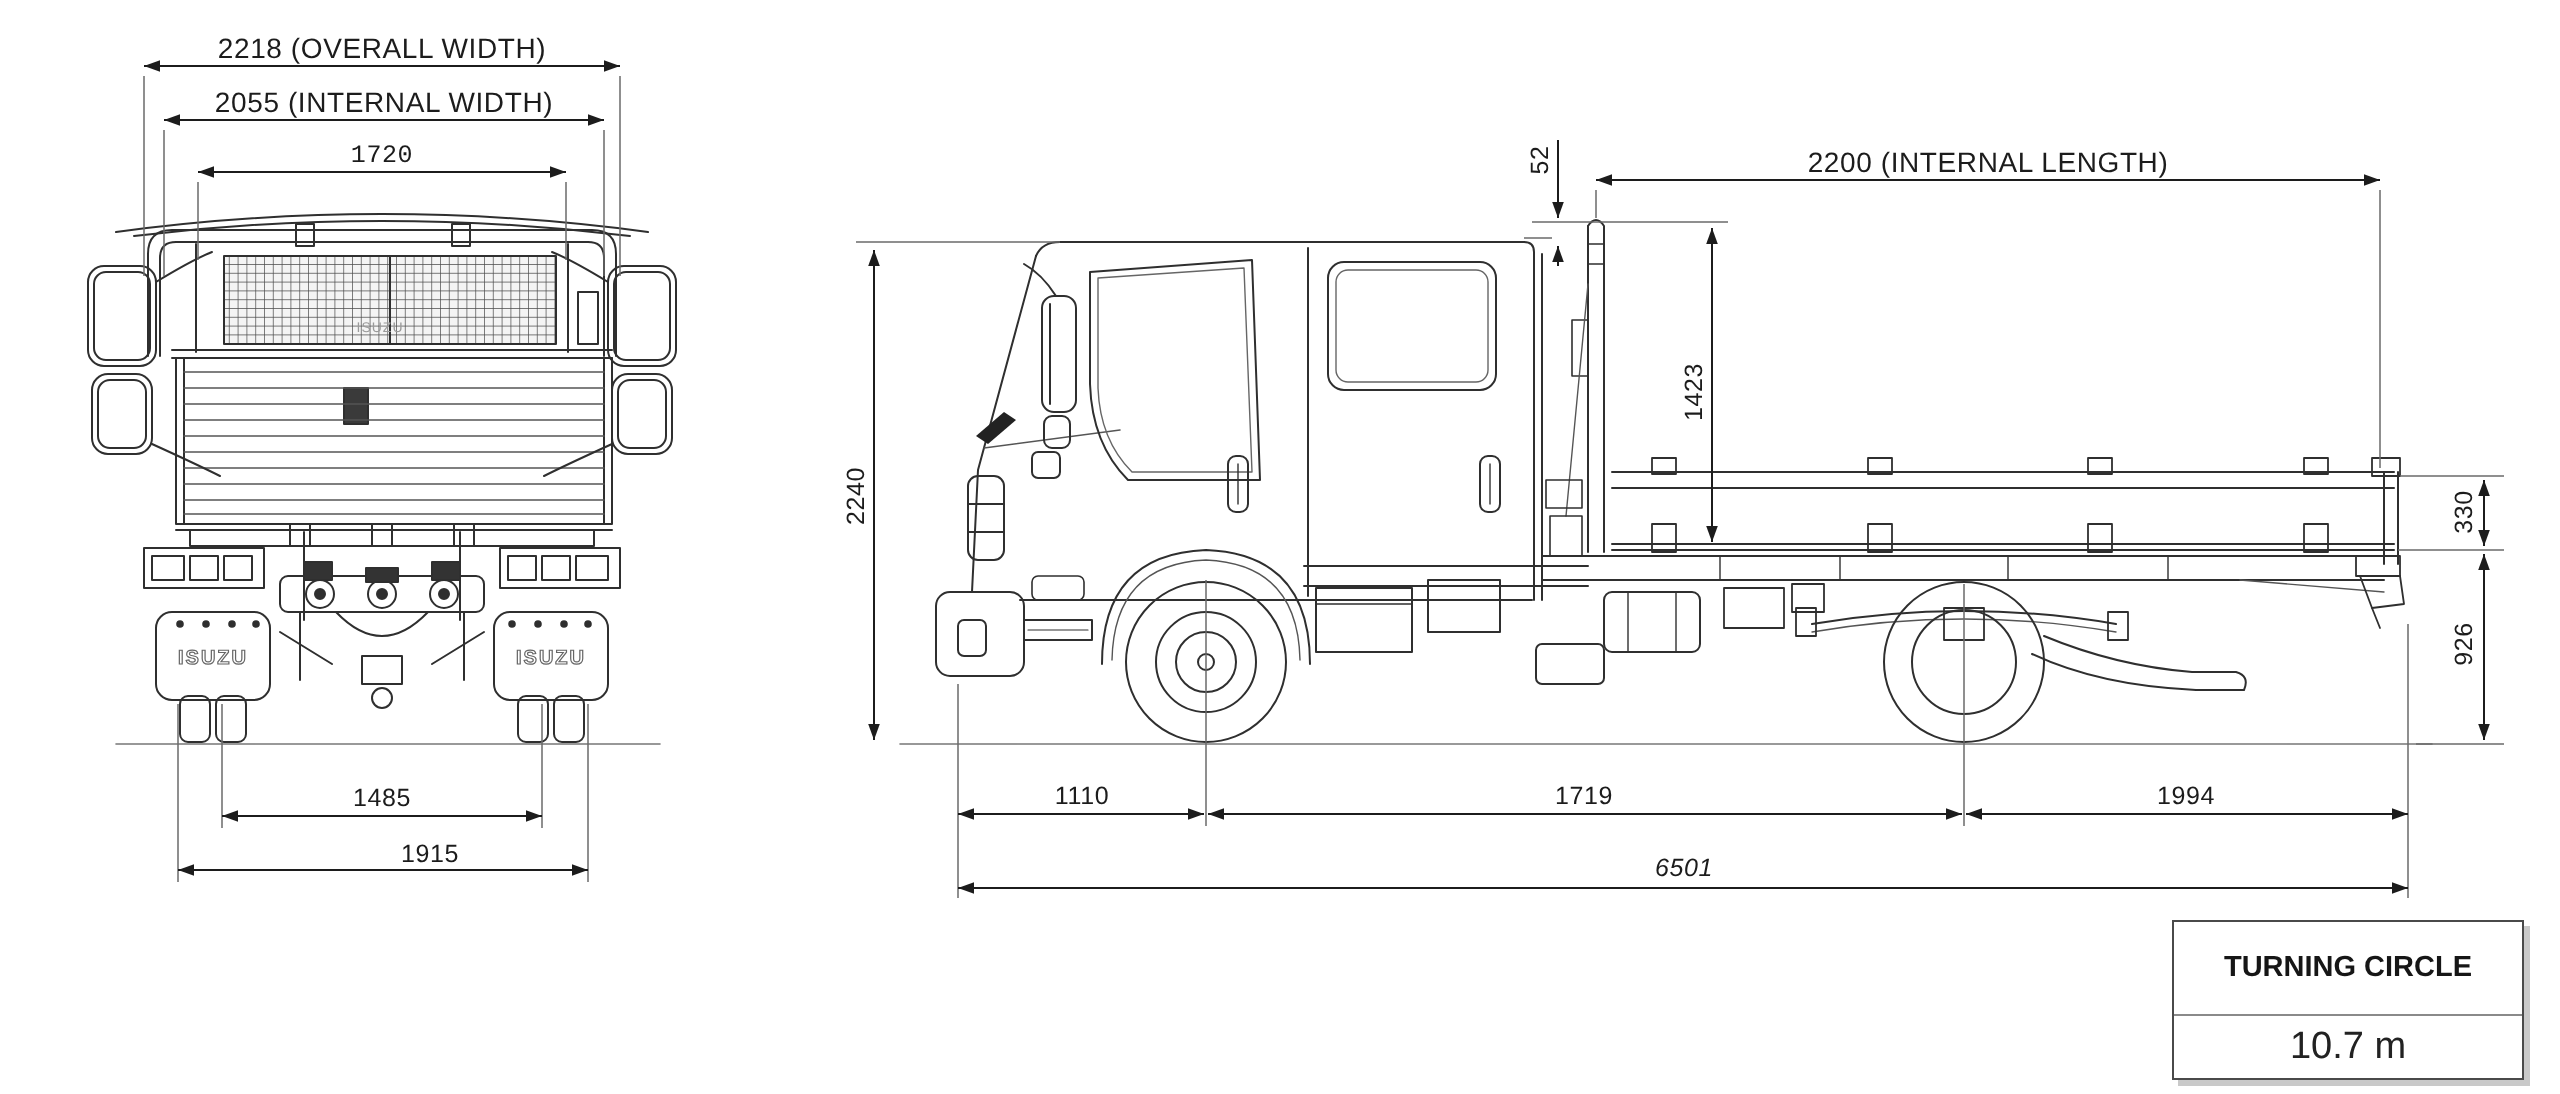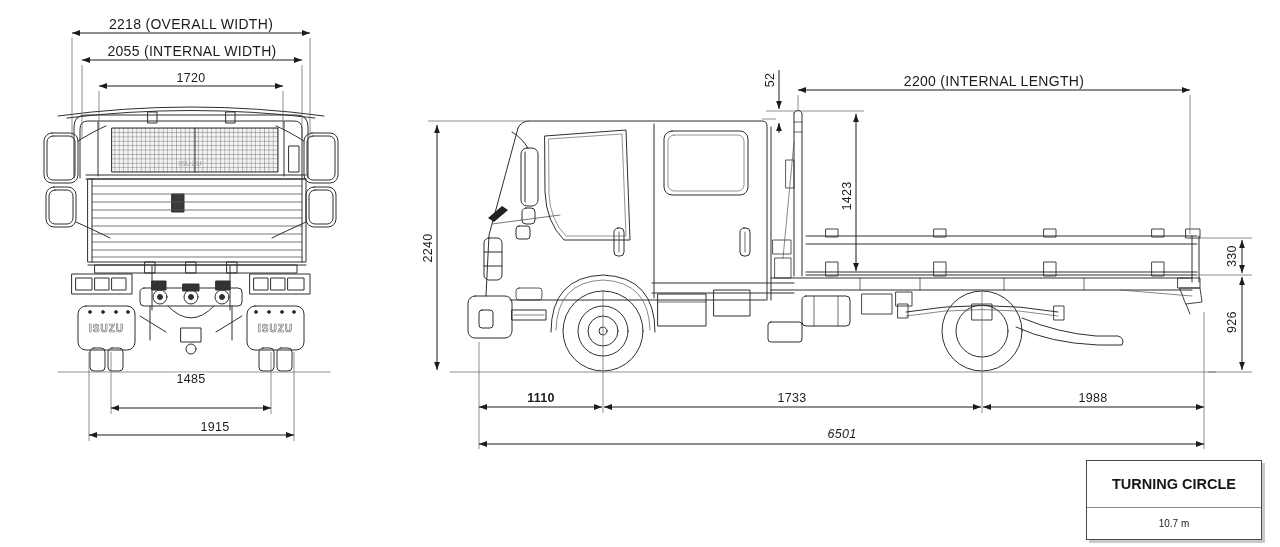--- a/index.html
+++ b/index.html
@@ -18,21 +18,21 @@
   
   .tc-box{
     position:absolute;left:1086px;top:460px;width:176px;height:80px;
     background:#fff;border:1.5px solid #4a4a4a;box-sizing:border-box;
     box-shadow:3px 3px 0 #c9c9c9;display:flex;flex-direction:column;text-align:center;
   }
   .tc-head{
     flex:0 0 46px;display:flex;flex-direction:column;justify-content:center;
     font-weight:bold;font-size:14.5px;line-height:1.25;border-bottom:1px solid #8a8a8a;color:#161616;gap:48px;
   }
-  .tc-val{flex:1;display:flex;align-items:center;justify-content:center;font-size:10px;color:#222;}
+  .tc-val{flex:1;display:flex;align-items:center;justify-content:center;font-size:19px;color:#222;}
 </style>
 </head>
 <body>
 
 <div id="canvas">
 
   <svg id="svg-layer" width="1280" height="547" viewBox="0 0 1280 547">
     <defs>
       <marker id="arE" markerWidth="9" markerHeight="7" refX="8" refY="3.5" orient="auto" markerUnits="userSpaceOnUse">
         <path d="M0,0.6 L8,3.5 L0,6.4 Z" fill="#1c1c1c"></path>
@@ -317,33 +317,33 @@
       <line x1="1242" y1="277" x2="1242" y2="370" marker-start="url(#arS)" marker-end="url(#arE)"></line>
       <line x1="479" y1="407" x2="602" y2="407" marker-start="url(#arS)" marker-end="url(#arE)"></line>
       <line x1="604" y1="407" x2="981" y2="407" marker-start="url(#arS)" marker-end="url(#arE)"></line>
       <line x1="983" y1="407" x2="1204" y2="407" marker-start="url(#arS)" marker-end="url(#arE)"></line>
       <line x1="479" y1="444" x2="1204" y2="444" marker-start="url(#arS)" marker-end="url(#arE)"></line>
     </g>
   </svg>
 
   <div class="dim-label hlabel big" style="left:191px;top:24px;">2218 (OVERALL WIDTH)</div>
   <div class="dim-label hlabel big" style="left:192px;top:51px;">2055 (INTERNAL WIDTH)</div>
-  <div class="dim-label hlabel" style="left:191px;top:78px;">1720</div>
-  <div class="dim-label hlabel" style="left:191px;top:379px;">1485</div>
+  <div class="dim-label hlabel" style="left:191px;top:78px;font-family:Liberation Mono, monospace;">1720</div>
+  <div class="dim-label hlabel" style="left:191px;top:399px;">1485</div>
   <div class="dim-label hlabel" style="left:191px;top:427px;margin-left:24px;">1915</div>
 
   <div class="dim-label vlabel" style="left:428px;top:248px;">2240</div>
   <div class="dim-label vlabel" style="left:770px;top:80px;">52</div>
   <div class="dim-label hlabel big" style="left:994px;top:81px;">2200 (INTERNAL LENGTH)</div>
   <div class="dim-label vlabel" style="left:847px;top:196px;">1423</div>
   <div class="dim-label vlabel" style="left:1232px;top:256px;">330</div>
   <div class="dim-label vlabel" style="left:1232px;top:322px;">926</div>
-  <div class="dim-label hlabel" style="left:541px;top:398px;font-weight:bold;">1110</div>
-  <div class="dim-label hlabel" style="left:792px;top:398px;">1733</div>
-  <div class="dim-label hlabel" style="left:1093px;top:398px;">1988</div>
+  <div class="dim-label hlabel" style="left:541px;top:398px;">1110</div>
+  <div class="dim-label hlabel" style="left:792px;top:398px;">1719</div>
+  <div class="dim-label hlabel" style="left:1093px;top:398px;">1994</div>
   <div class="dim-label hlabel" style="left:842px;top:434px;font-style:italic;">6501</div>
 
   <div class="tc-box">
     <div class="tc-head">
       <div>TURNING CIRCLE</div>
     </div>
     <div class="tc-val">10.7 m</div>
   </div>
 
 </div>

